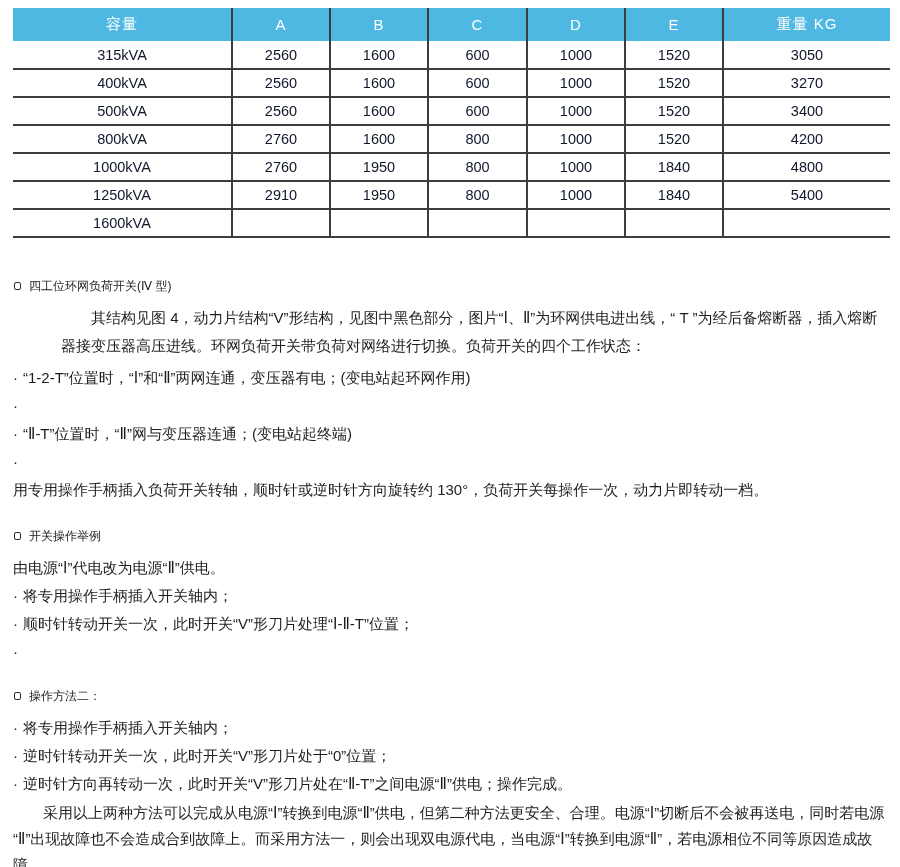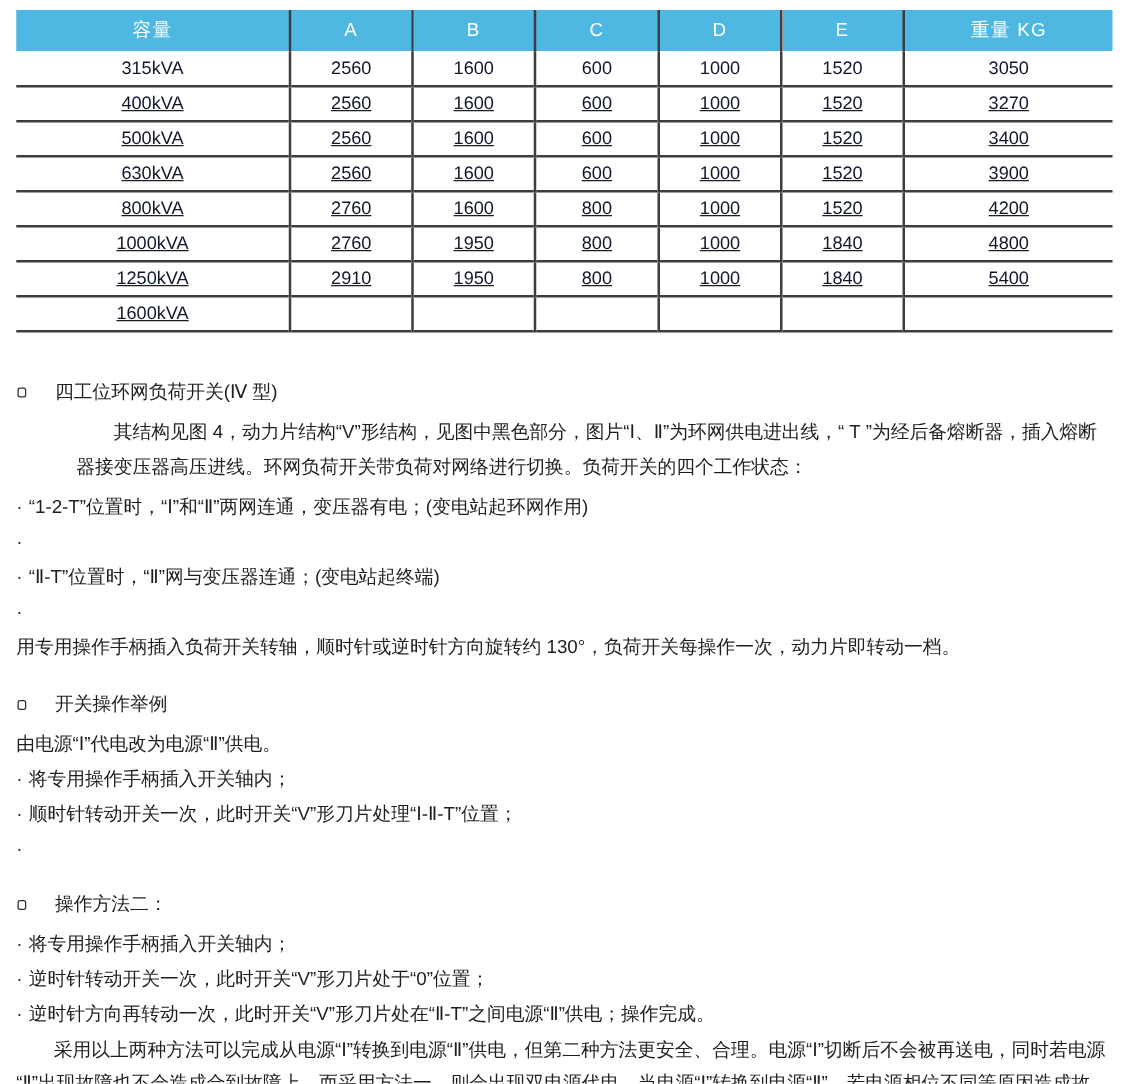--- a/index.html
+++ b/index.html
@@ -25,28 +25,28 @@
     overflow: hidden; white-space: nowrap;
   }
   table.spec thead th {
     background: var(--header_bg); color: var(--header_fg);
     font-size: 15px; font-weight: normal; height: 33px; letter-spacing: 1px;
   }
   table.spec th:not(:first-child), table.spec td:not(:first-child) {
     border-left: 2px solid var(--line);
   }
   table.spec tbody td { font-size: 14.5px; height: 28px; color: #0f172a; }
-  table.spec tbody tr + tr { border-top: 2px solid var(--line); text-decoration: underline; }
+  table.spec tbody tr + tr { border-top: 2px solid var(--line); }
   table.spec tbody tr:last-child { border-bottom: 2px solid var(--line); }
 
   
   .sec { margin: 0; }
   .sec-title {
-    display: flex; align-items: center; gap: 23px;
-    font-size: 15px; font-weight: normal; margin: 0 0 7px 1px; line-height: 22px;
+    display: flex; align-items: center; gap: 8px;
+    font-size: 12px; font-weight: normal; margin: 0 0 7px 1px; line-height: 22px;
   }
   .sq {
     width: 7px; height: 8px; flex: 0 0 auto;
     border: 1.6px solid #2e2e2e; border-radius: 2px;
     display: inline-block;
   }
   p.para { margin: 0; font-size: 15px; line-height: 28px; }
   p.indent { text-indent: 2em; margin-left: 48px; }
   .bullet { display: flex; font-size: 15px; line-height: 28px; }
   .bullet .dot { flex: 0 0 auto; margin-right: 5px; }
@@ -104,29 +104,20 @@
         <tr>
           <td>500kVA</td>
           <td>2560</td>
           <td>1600</td>
           <td>600</td>
           <td>1000</td>
           <td>1520</td>
           <td>3400</td>
         </tr>
         <tr>
-          <td>630kVA</td>
-          <td>2560</td>
-          <td>1600</td>
-          <td>600</td>
-          <td>1000</td>
-          <td>1520</td>
-          <td>3900</td>
-        </tr>
-        <tr>
           <td>800kVA</td>
           <td>2760</td>
           <td>1600</td>
           <td>800</td>
           <td>1000</td>
           <td>1520</td>
           <td>4200</td>
         </tr>
         <tr>
           <td>1000kVA</td>

